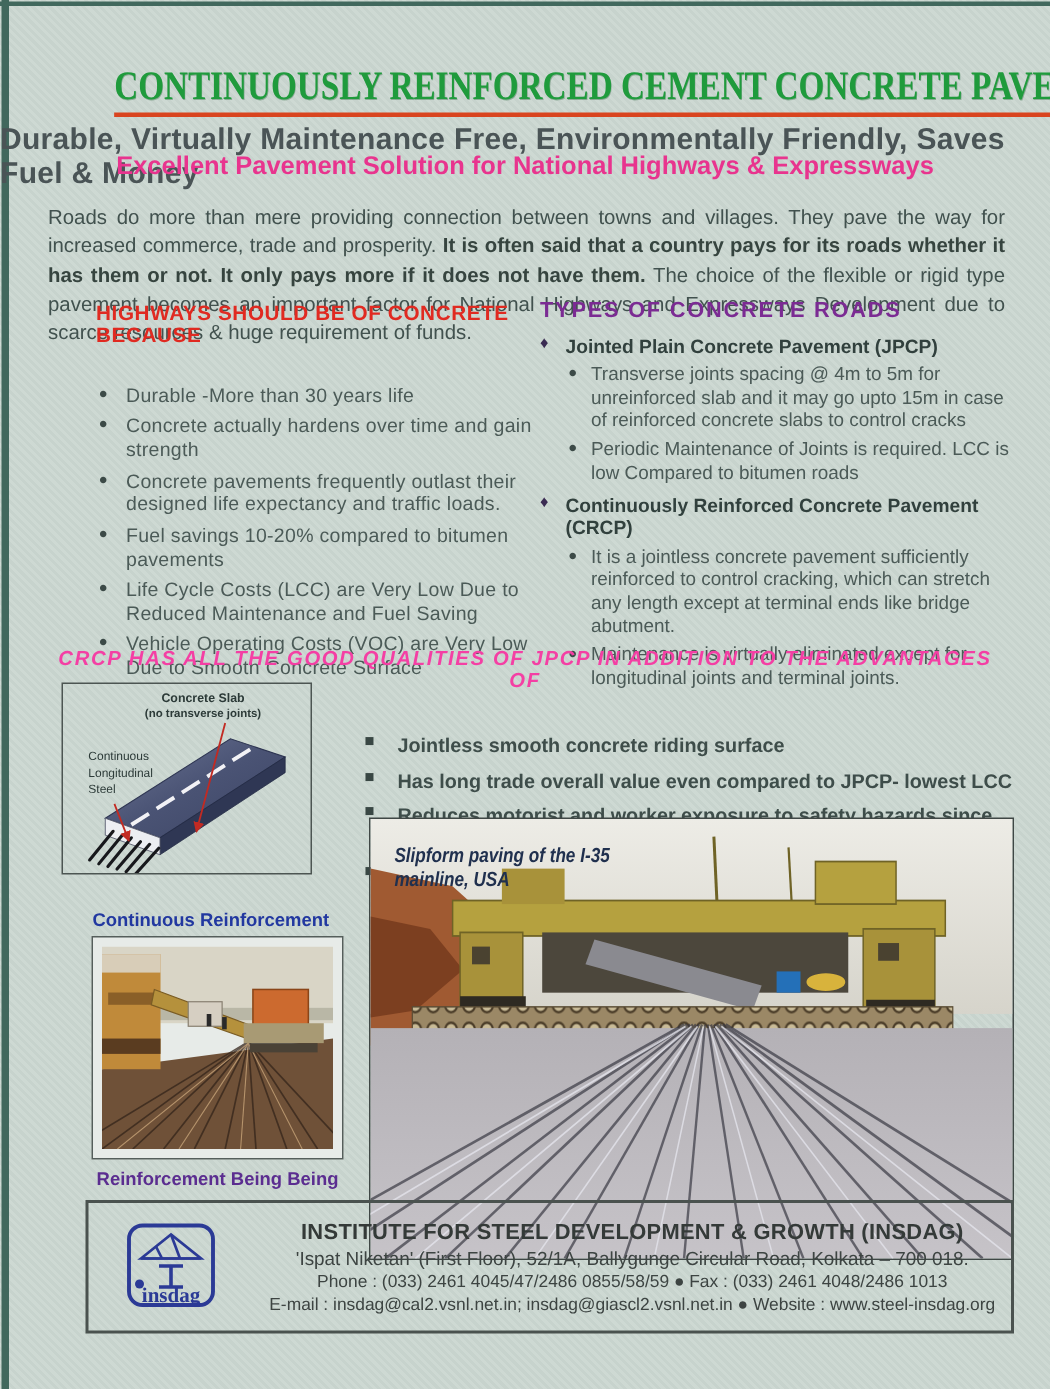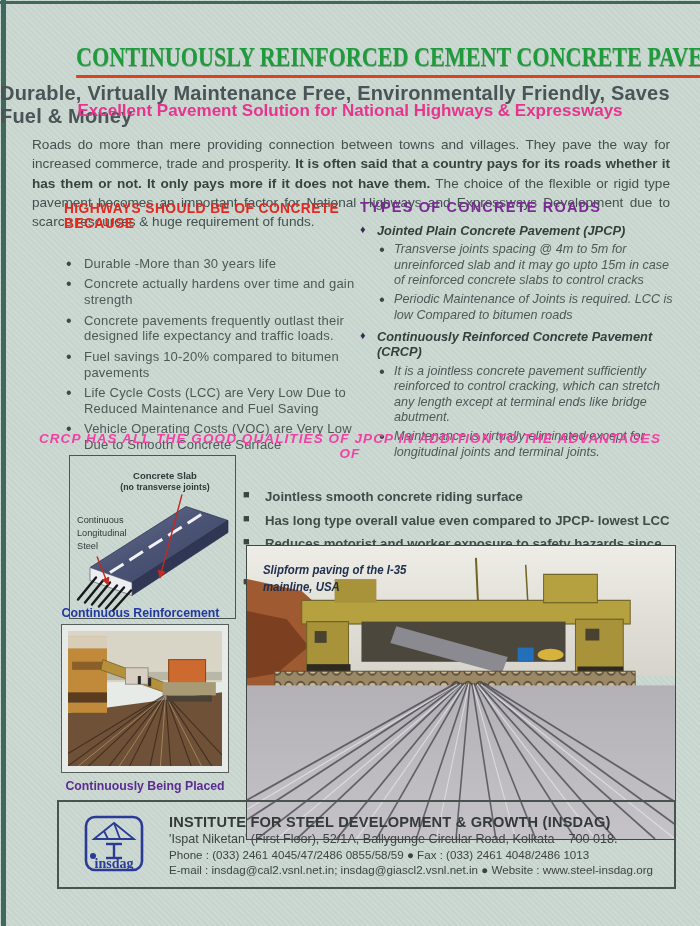--- a/index.html
+++ b/index.html
@@ -36,35 +36,35 @@
 
   
   .col-left { position:absolute; top:201px; left:64px; width:300px; }
   .col-right { position:absolute; top:199px; left:360px; width:316px; }
   .h-red { font-size:13.8px; font-weight:bold; color:#e02a21; letter-spacing:0.4px; margin-bottom:25px; }
   .h-purple { font-size:14.5px; font-weight:bold; color:#7b2b93; letter-spacing:1.2px; margin-bottom:8px; }
   ul.round { list-style:none; }
   ul.round li { position:relative; padding-left:20px; margin-bottom:4.5px;
     font-size:13px; line-height:1.22; color:#4b5a57; letter-spacing:0.2px; }
   .b-dot::before { content:"•"; position:absolute; left:2px; top:-2px; font-size:16px; color:#3c4a47; }
-  .jp-item { margin-bottom:6px;font-style:italic; }
+  .jp-item { margin-bottom:6px; }
   .jp-title { position:relative; padding-left:17px; font-size:12.8px; font-weight:bold;
     color:#31403d; margin-bottom:4px; line-height:1.2; }
   .b-diamond::before { content:"♦"; position:absolute; left:0px; top:0px; font-size:11px; color:#3a2b52; }
   ul.subdots { list-style:none; margin-left:17px; }
   ul.subdots li { position:relative; padding-left:17px; margin-bottom:4px;
     font-size:12.6px; line-height:1.22; color:#4b5a57; }
 
   
   .banner { position:absolute; top:431px; left:30px; width:640px; text-align:center;
     font-size:13.5px; font-weight:bold; color:#f43fa4; letter-spacing:1.1px;
     font-style:italic; }
 
   
-  .diagram-box { position:absolute; top:455px; left:69px; width:167px; height:164px;
+  .diagram-box { position:absolute; top:455px; left:41px; width:167px; height:128px;
     border:1px solid #4c5552; }
   .diagram-caption { position:absolute; top:606px; left:47px; width:187px; text-align:center;
     font-size:12.3px; font-weight:bold; color:#2238a0; }
 
   
   .advantages { position:absolute; top:453px; left:243px; width:434px;margin-top:36px; }
   ul.squares { list-style:none; }
   ul.squares li { position:relative; padding-left:22px; margin-bottom:7px;
     font-size:13.2px; font-weight:bold; line-height:1.25; color:#3e4d4a; }
   .b-square::before { content:"■"; position:absolute; left:0; top:-1px; font-size:11px; color:#394744; }
@@ -76,21 +76,21 @@
   .photo-left-caption { position:absolute; top:779px; left:41px; width:208px; text-align:center;
     font-size:12.3px; font-weight:bold; color:#5b2d90; }
   .photo-main { position:absolute; top:545px; left:246px; width:430px; height:295px;
     border:1px solid #3f4745; }
   .photo-main svg { width:100%; height:100%; display:block; }
 
   
   .footer { position:absolute; top:800px; left:57px; width:619px; height:89px;
     border:2px solid #4a524f; display:flex; align-items:center; }
   .footer-logo { width:110px; display:flex; justify-content:center; }
-  .footer-text { flex:1; text-align:left; }
+  .footer-text { flex:1; text-align:center; }
   .f-name { font-size:14.6px; font-weight:bold; color:#343a38; letter-spacing:0.2px; }
   .f-addr { font-size:12.6px; color:#3d4442; margin-top:2px; }
   .f-line { font-size:11.6px; color:#3d4442; margin-top:2px; }
 </style>
 </head>
 <body>
 
 <div class="page">
   <div class="edge-left"></div>
   <div class="edge-top"></div>
@@ -170,21 +170,21 @@
       <text x="7" y="58" font-size="9.2" fill="#2c3a38">Continuous</text>
       <text x="7" y="71" font-size="9.2" fill="#2c3a38">Longitudinal</text>
       <text x="7" y="84" font-size="9.2" fill="#2c3a38">Steel</text>
     </svg>
   </div>
   <div class="diagram-caption">Continuous Reinforcement</div>
 
   <div class="advantages">
     <ul class="squares">
       <li class="b-square">Jointless smooth concrete riding surface</li>
-      <li class="b-square">Has long type overall value even compared to JPCP- lowest LCC</li>
+      <li class="b-square">Has long trade overall value even compared to JPCP- lowest LCC</li>
       <li class="b-square">Reduces motorist and worker exposure to safety hazards since minimal maintenance and fewer repairs are required</li>
       <li class="b-square">Is environmentally friendly construction</li>
     </ul>
   </div>
 
   <div class="photo-left">
     <svg viewBox="0 0 150 132" preserveAspectRatio="none">
       <rect x="0" y="0" width="150" height="50" fill="#d9d5c6"></rect>
       <rect x="0" y="40" width="150" height="8" fill="#9a9a86" opacity="0.5"></rect>
 
@@ -216,21 +216,21 @@
       <rect x="56" y="36" width="22" height="16" fill="#d6cfc2" stroke="#8a8272" stroke-width="0.8"></rect>
 
       <rect x="98" y="28" width="36" height="24" fill="#cc6a2f" stroke="#8a4518" stroke-width="1"></rect>
       <rect x="92" y="50" width="52" height="13" fill="#a89a74"></rect>
       <rect x="96" y="63" width="44" height="6" fill="#4a4236"></rect>
 
       <rect x="68" y="44" width="3" height="8" fill="#2a2a2a"></rect>
       <rect x="78" y="46" width="3" height="8" fill="#2a2a2a"></rect>
     </svg>
   </div>
-  <div class="photo-left-caption">Continuously Being Placed</div>
+  <div class="photo-left-caption">Reinforcement Being Being</div>
 
   <div class="photo-main">
     <svg viewBox="0 0 430 248" preserveAspectRatio="none">
       <defs>
         <linearGradient id="skyG" x1="0" y1="0" x2="0" y2="1">
           <stop offset="0" stop-color="#edece6"></stop>
             <stop offset="1" stop-color="#d6d4cb"></stop>
         </linearGradient>
         <linearGradient id="concG" x1="0" y1="0" x2="0" y2="1">
           <stop offset="0" stop-color="#b4b1b6"></stop>

